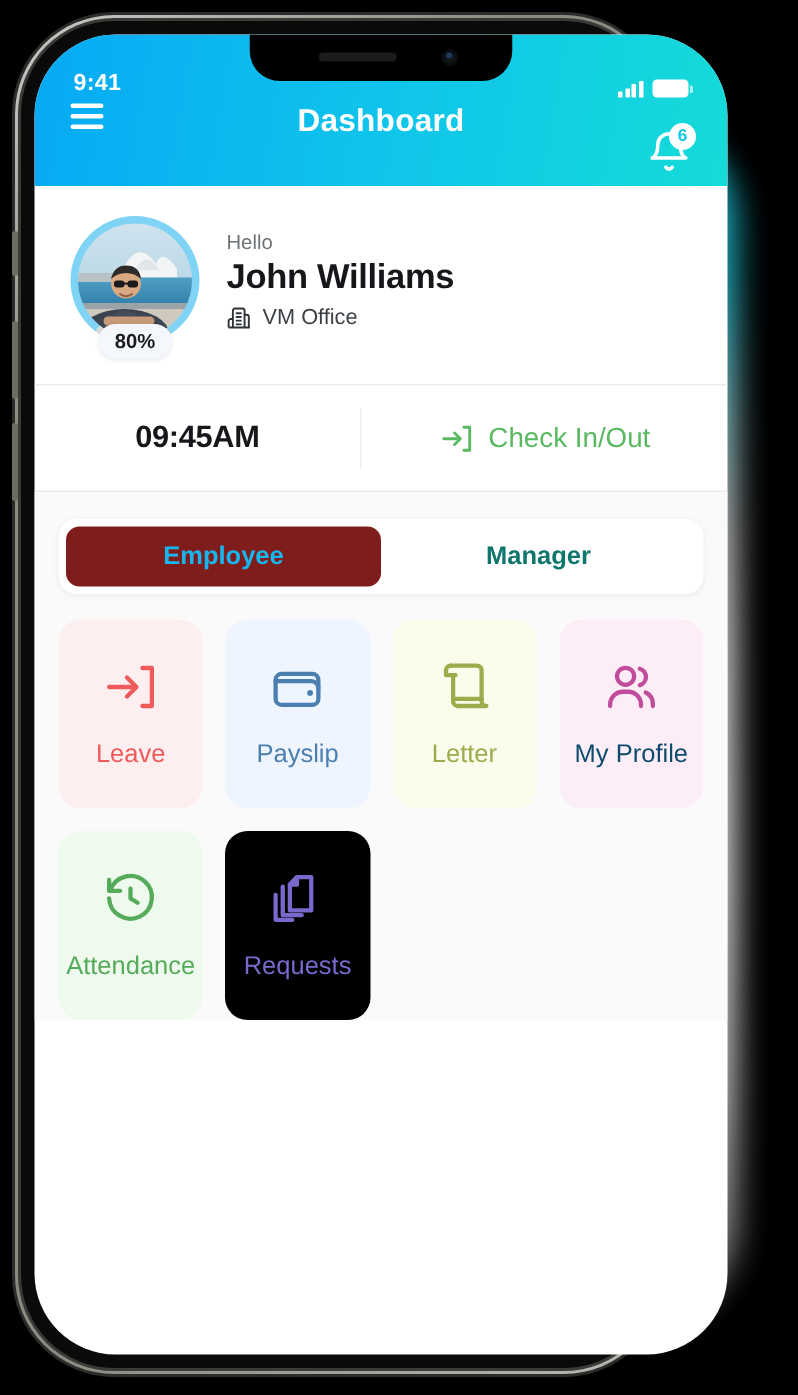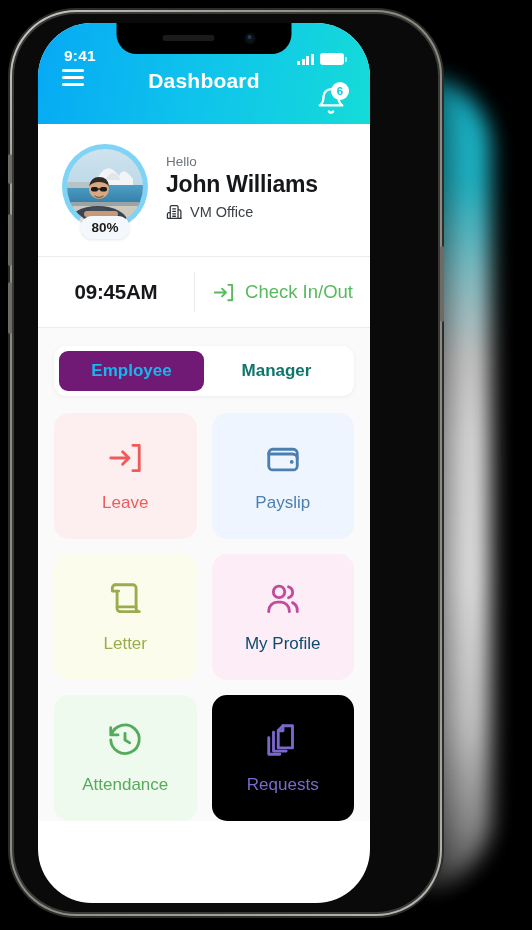--- a/index.html
+++ b/index.html
@@ -44,22 +44,22 @@
     padding:2px; pointer-events:none;
   }
   
   .btn-side{ position:absolute; background:#6e6b64; border-radius:2px; }
   .btn-vup  { left:-6px; top:200px; width:4px; height:52px; }
   .btn-vdn  { left:-6px; top:268px; width:4px; height:52px; }
   .btn-sil  { left:-6px; top:140px; width:4px; height:30px; }
   .btn-pwr  { right:-6px; top:232px; width:4px; height:76px; }
 
   .screen{
-    position:absolute; left:24px; top:9px;
-    width:332px; height:880px;
+    position:absolute; left:9px; top:9px;
+    width:462px; height:880px;
     border-radius:54px; overflow:hidden;
     background:#fff;
   }
 
   
   .notch{
     position:absolute; left:50%; transform:translateX(-50%); top:0;
     width:175px; height:31px; background:#000;
     border-bottom-left-radius:20px; border-bottom-right-radius:20px;
     z-index:30;
@@ -145,21 +145,21 @@
   .tabs{
     display:flex; background:#fff; border-radius:12px; padding:5px;
     box-shadow:0 1px 4px rgba(0,0,0,.06);
   }
   .tab{
     flex:1; text-align:center; padding:10px 0; border-radius:9px;
     font-size:17px; font-weight:bold; color:#0f766e; cursor:pointer;
   }
   .tab.active{ background:#d9f3fd; color:#16b7ef; }
 
-  .grid{ display:grid; grid-template-columns:1fr 1fr; gap:15px; margin-top:17px; }
+  .grid{ display:grid; grid-template-columns:1fr 1fr 1fr 1fr; gap:15px; margin-top:17px; }
   .card{
     border-radius:15px; height:126px;
     display:flex; flex-direction:column; align-items:center; justify-content:center;
     gap:16px; cursor:pointer;
   }
   .card .lbl{ font-size:17px; }
   .card svg{ display:block; }
 </style>
 </head>
 <body>
@@ -281,21 +281,21 @@
           </svg>
           <span>Check In/Out</span>
         </div>
       </div>
 
       <div class="divider"></div>
 
       <div class="body">
 
         <div class="tabs">
-          <div class="tab active" style="background: #701a75; color: rgb(22, 183, 239);">
+          <div class="tab active" style="background: #7f1d1d; color: rgb(22, 183, 239);">
             <span>Employee</span>
           </div>
           <div class="tab">
             <span>Manager</span>
           </div>
         </div>
 
         <div class="grid">
 
           <div class="card" style="background: rgb(253, 239, 240); color: rgb(239, 91, 91);">

